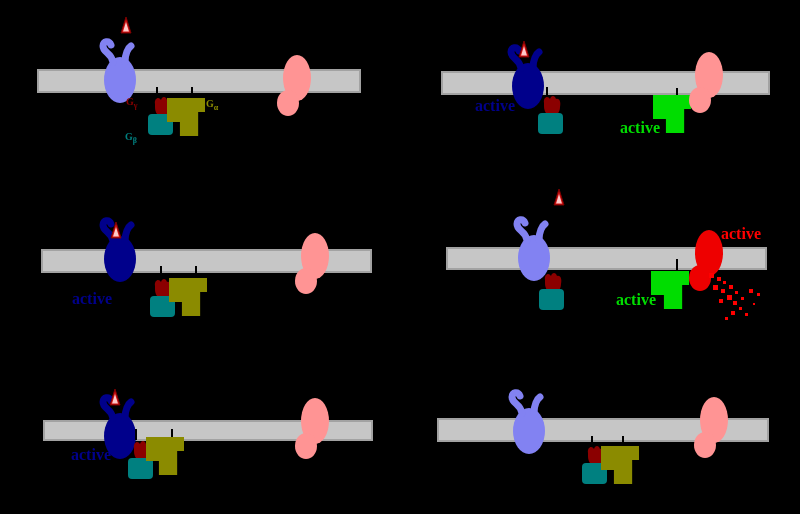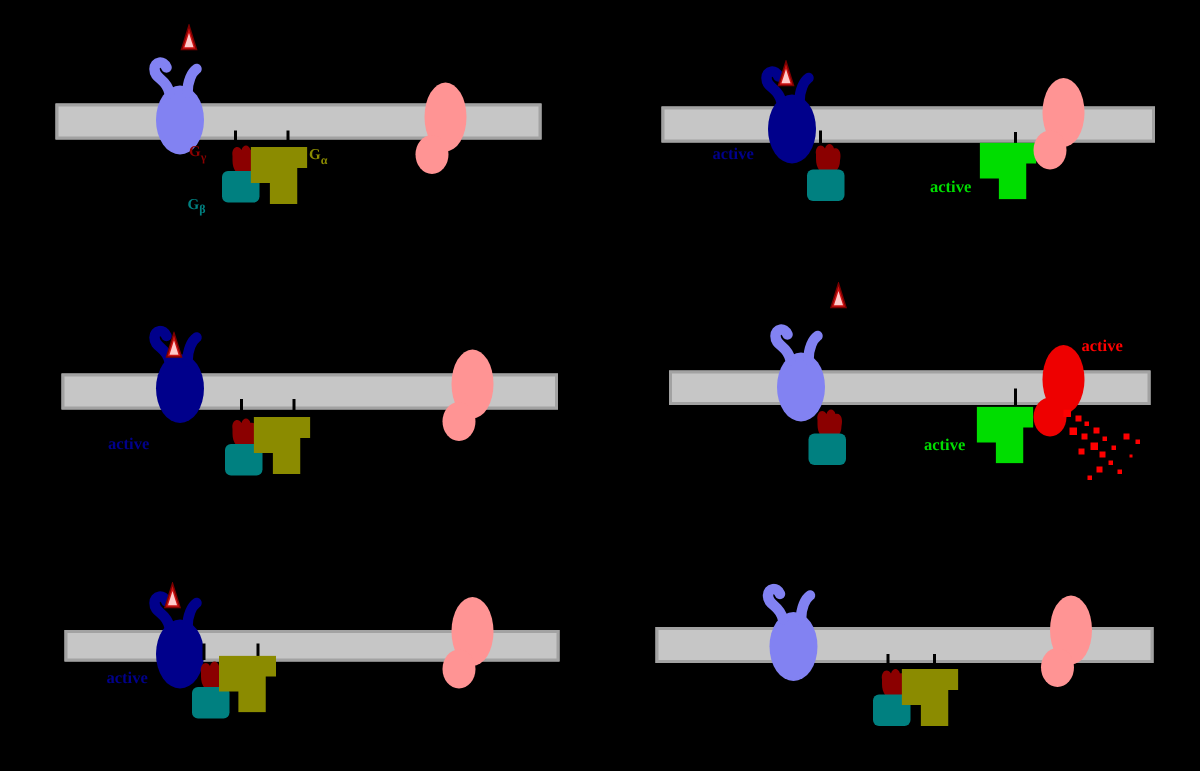--- a/index.html
+++ b/index.html
@@ -9,21 +9,21 @@
   .abs{position:absolute;}
   .membrane{position:absolute;background:var(--membrane);border:2px solid var(--membrane_edge);
             box-sizing:border-box;}
   .tick{position:absolute;width:2px;height:11px;background:var(--pointer_line);}
   .gbeta{position:absolute;width:25px;height:21px;border-radius:4px;background:var(--g_beta);}
   .galpha{position:absolute;width:38px;height:38px;
           clip-path:polygon(0 0,100% 0,100% 37%,82% 37%,82% 100%,34% 100%,34% 63%,0 63%);}
   .galpha.olive{background:var(--g_alpha_inactive);}
   .galpha.green{background:var(--g_alpha_active);}
   .lbl{position:absolute;font-weight:bold;white-space:nowrap;line-height:1;}
-  .active-lbl{font-size:11px;}
+  .active-lbl{font-size:16px;}
   .sub-lbl{font-size:10px;}
   .sub-lbl sub{font-size:8px;}
   .navy{color:var(--receptor_active);}
   .greenc{color:var(--g_alpha_active);}
   .redc{color:var(--sparkle);}
   .fill-rec-inactive{fill:var(--receptor_inactive);}
   .stroke-rec-inactive{stroke:var(--receptor_inactive);fill:none;stroke-linecap:round;}
   .fill-rec-active{fill:var(--receptor_active);}
   .stroke-rec-active{stroke:var(--receptor_active);fill:none;stroke-linecap:round;}
   .fill-ggamma{fill:var(--g_gamma);}

